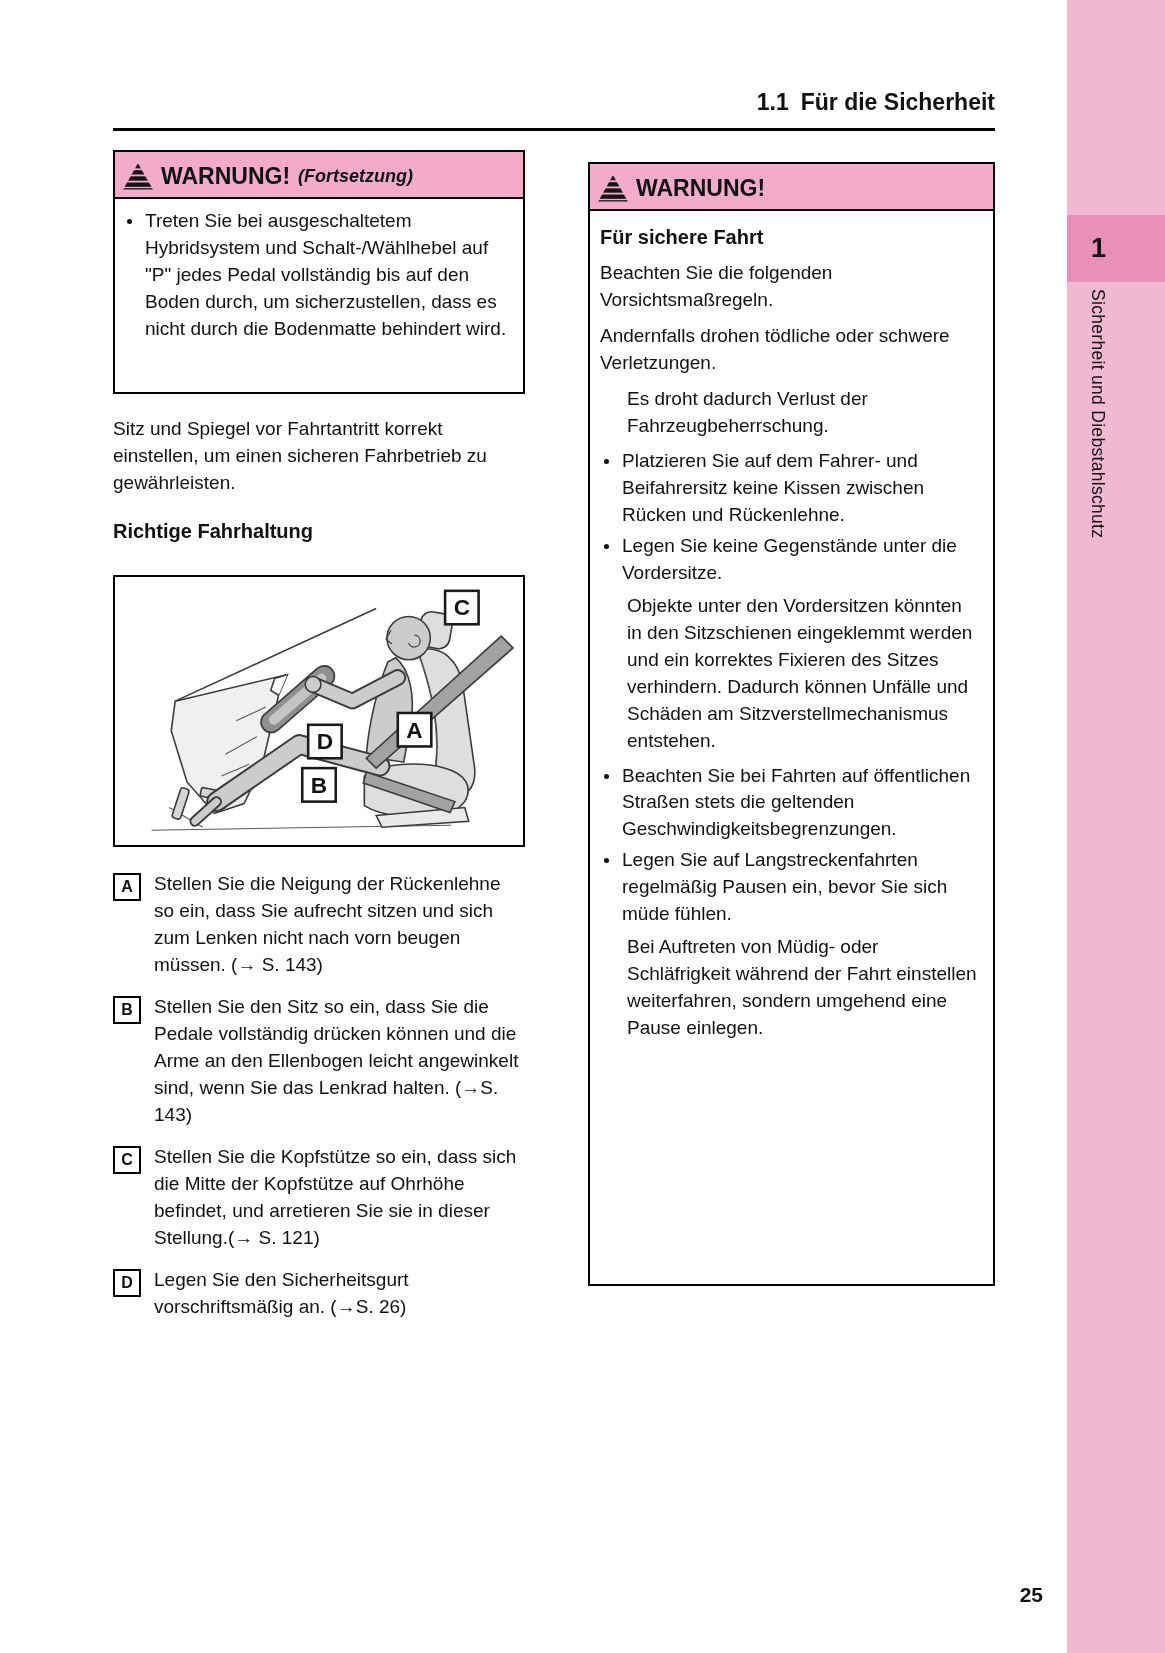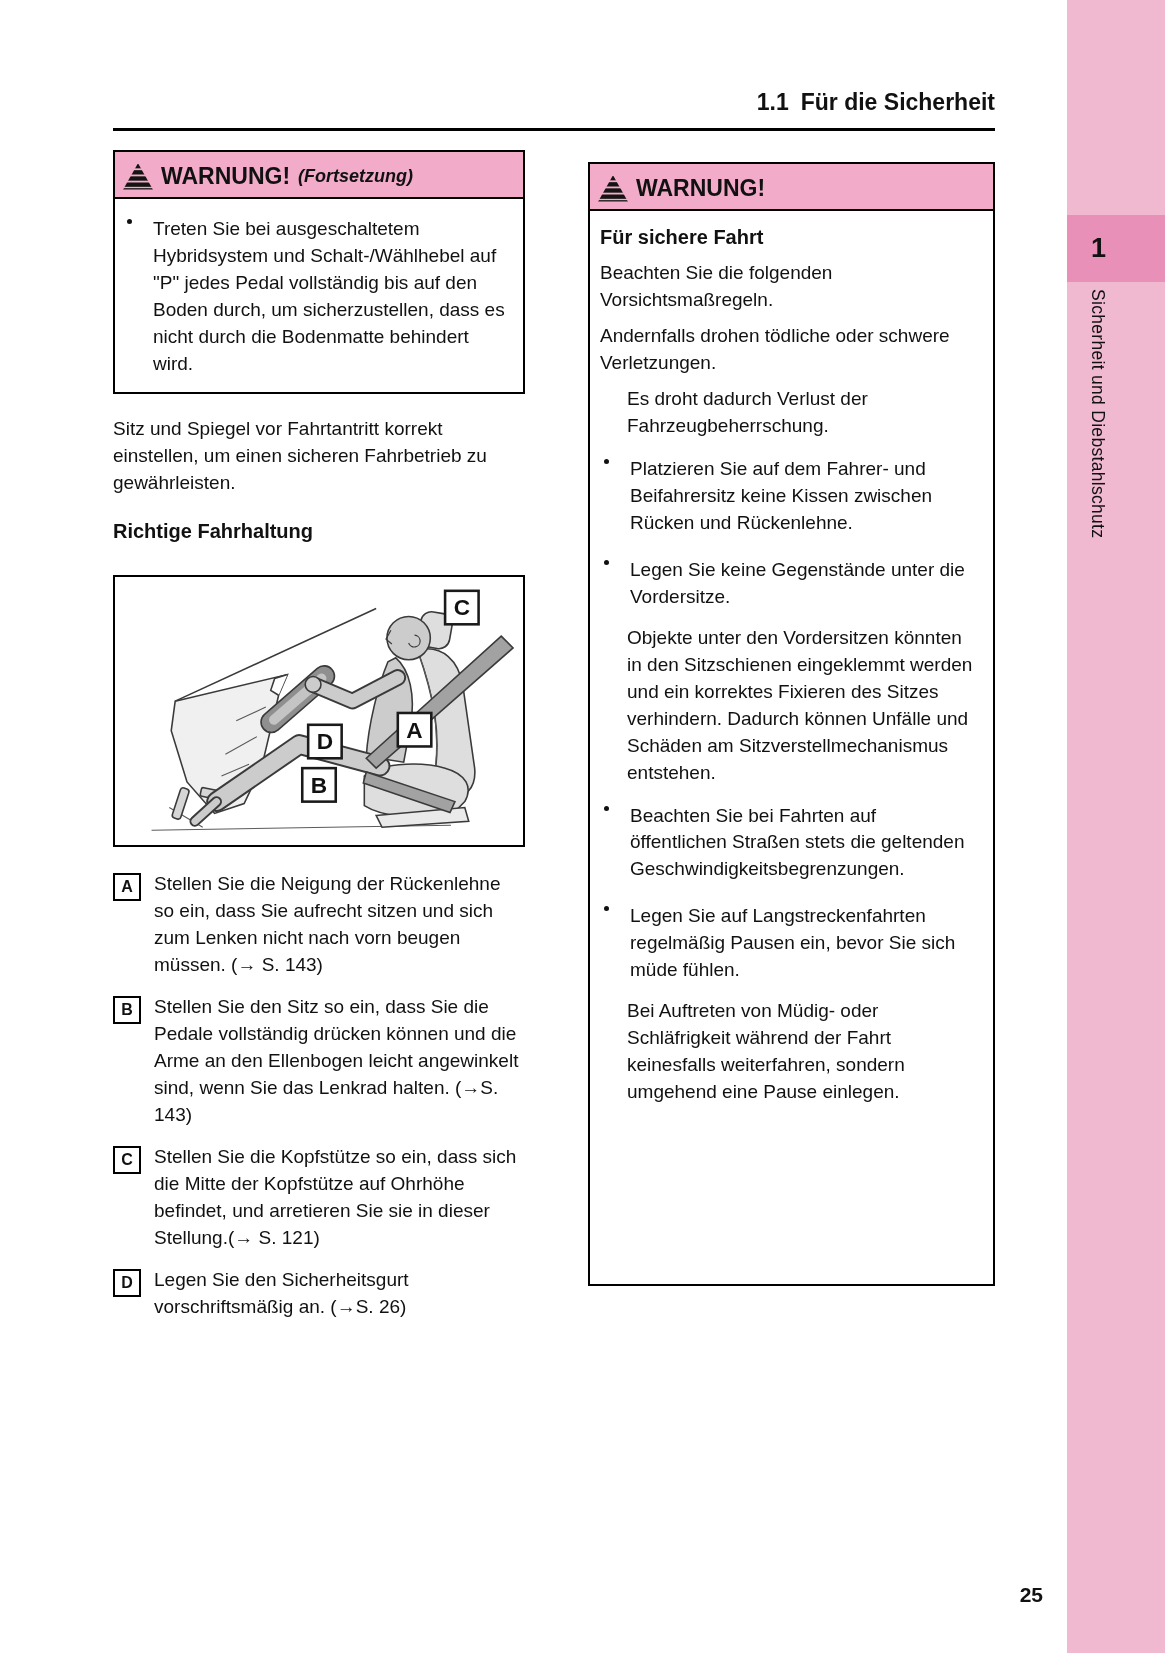--- a/index.html
+++ b/index.html
@@ -24,21 +24,21 @@
     padding:8px 10px 4px 8px;font-weight:bold;font-size:23px;
   }
   .warn-head .cont{font-style:italic;font-size:18px;}
   .warn-icon{flex:0 0 auto;display:block;}
   .left-warn{height:240px;overflow:hidden;margin-bottom:22px;}
   .left-warn .warn-body{padding:9px 10px 10px 8px;}
   .right-warn{min-height:1120px;}
   .right-warn .warn-body{padding:10px 12px 12px 10px;}
   .bullet-row{display:flex;gap:10px;}
   .dot{flex:0 0 auto;width:5px;height:5px;border-radius:50%;background:#111;margin:11px 3px 0 4px;}
-  .b-text{margin:8px;flex:1;}
+  .b-text{margin:0;flex:1;}
   .warn-list{list-style:none;margin:0;padding:0;}
   .warn-list li{margin:0 0 4px 0;}
   .b-sub{margin:6px 0 8px 27px;}
   .warn-sec-head{font-size:20px;font-weight:bold;margin:2px 0 9px 0;}
   .warn-intro{margin:0 0 9px 0;}
   
   .section-head{font-size:25px;font-weight:bold;margin:4px 0 16px 0;}
   .section-head .num{margin-right:16px;}
   .intro{margin:0 0 20px 0;}
   .subhead{font-size:20px;font-weight:bold;margin:4px 0 30px 0;}
@@ -235,21 +235,21 @@
           <div class="bullet-row">
             <span class="dot"></span>
             <p class="b-text">Beachten Sie bei Fahrten auf öffentlichen Straßen stets die geltenden Geschwindigkeitsbegrenzungen.</p>
           </div>
         </li>
         <li>
           <div class="bullet-row">
             <span class="dot"></span>
             <p class="b-text">Legen Sie auf Langstreckenfahrten regelmäßig Pausen ein, bevor Sie sich müde fühlen.</p>
           </div>
-          <p class="b-sub">Bei Auftreten von Müdig- oder Schläfrigkeit während der Fahrt keinesfalls weiterfahren, sondern umgehend eine Pause einlegen.</p>
+          <p class="b-sub">Bei Auftreten von Müdig- oder Schläfrigkeit während der Fahrt einstellen weiterfahren, sondern umgehend eine Pause einlegen.</p>
         </li>
       </ul>
     </div>
   </section>
 
 </div>
 
 <aside class="sidebar">
   <div class="chapter-tab">
     <span>1</span>

